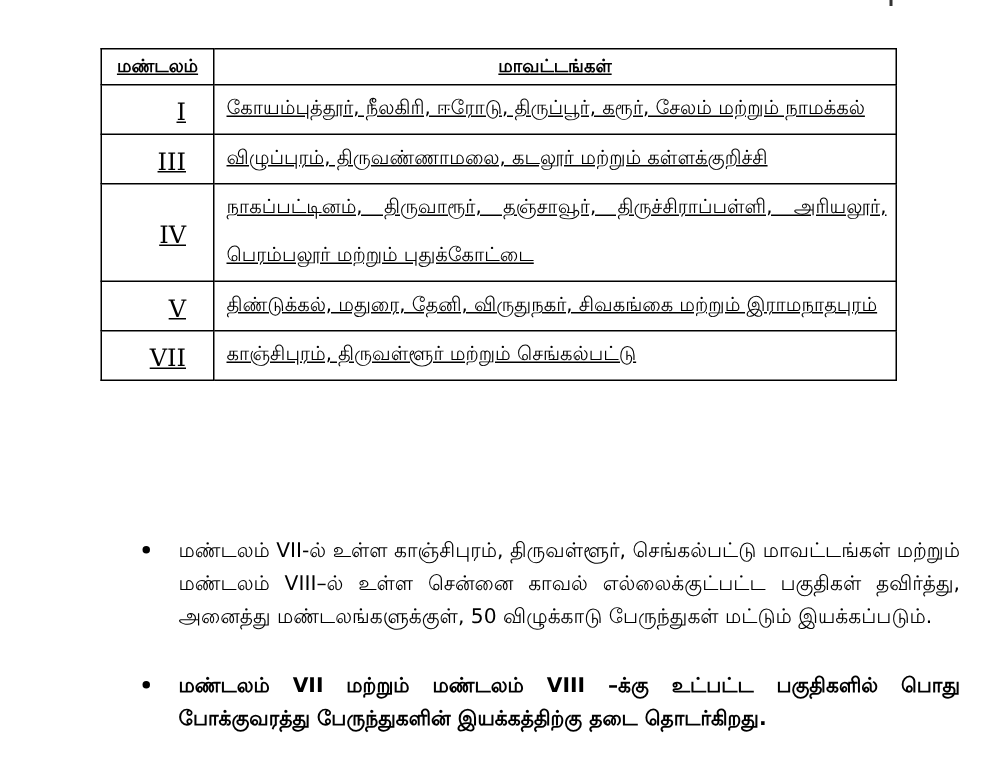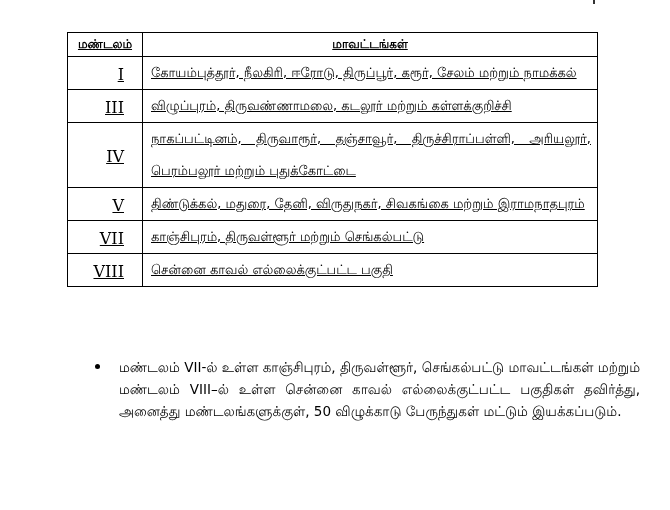--- a/index.html
+++ b/index.html
@@ -50,25 +50,25 @@
       <td class="zone-districts">நாகப்பட்டினம், திருவாரூர், தஞ்சாவூர், திருச்சிராப்பள்ளி, அரியலூர், பெரம்பலூர் மற்றும் புதுக்கோட்டை</td>
     </tr>
     <tr>
       <td class="zone-num">V</td>
       <td class="zone-districts">திண்டுக்கல், மதுரை, தேனி, விருதுநகர், சிவகங்கை மற்றும் இராமநாதபுரம்</td>
     </tr>
     <tr>
       <td class="zone-num">VII</td>
       <td class="zone-districts">காஞ்சிபுரம், திருவள்ளூர் மற்றும் செங்கல்பட்டு</td>
     </tr>
-    <tr>
-      <td class="zone-num">VIII</td>
-      <td class="zone-districts">சென்னை காவல் எல்லைக்குட்பட்ட பகுதி</td>
-    </tr>
   </tbody>
 </table>
 
 <div class="bullets">
   <div class="bullet">
     <span class="dot"></span>
     <span>மண்டலம் VII-ல் உள்ள காஞ்சிபுரம், திருவள்ளூர், செங்கல்பட்டு மாவட்டங்கள் மற்றும் மண்டலம் VIII–ல் உள்ள சென்னை காவல் எல்லைக்குட்பட்ட பகுதிகள் தவிர்த்து, அனைத்து மண்டலங்களுக்குள், 50 விழுக்காடு பேருந்துகள் மட்டும் இயக்கப்படும்.</span>
   </div>
+  <div class="bullet bold">
+    <span class="dot"></span>
+    <span>மண்டலம் VII மற்றும் மண்டலம் VIII –க்கு உட்பட்ட பகுதிகளில் பொது போக்குவரத்து பேருந்துகளின் இயக்கத்திற்கு தடை தொடர்கிறது.</span>
+  </div>
 </div>
 
 </body></html>

